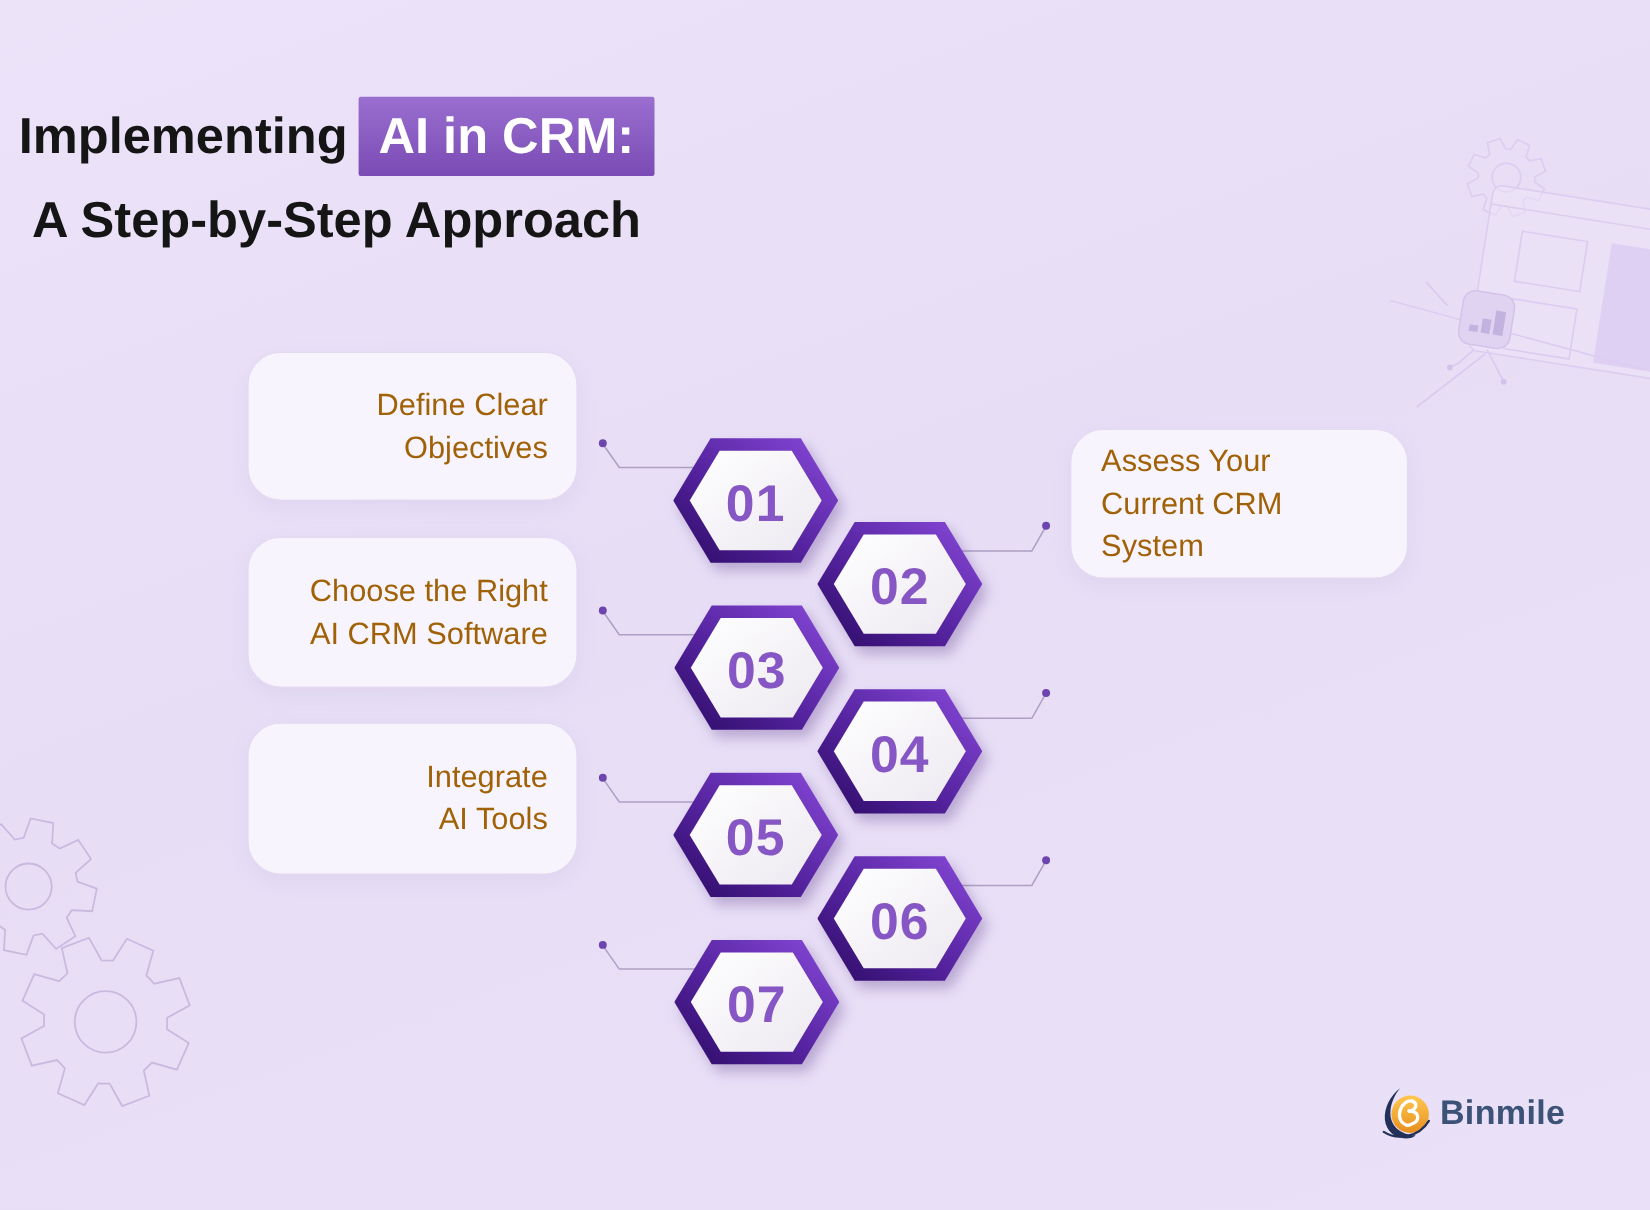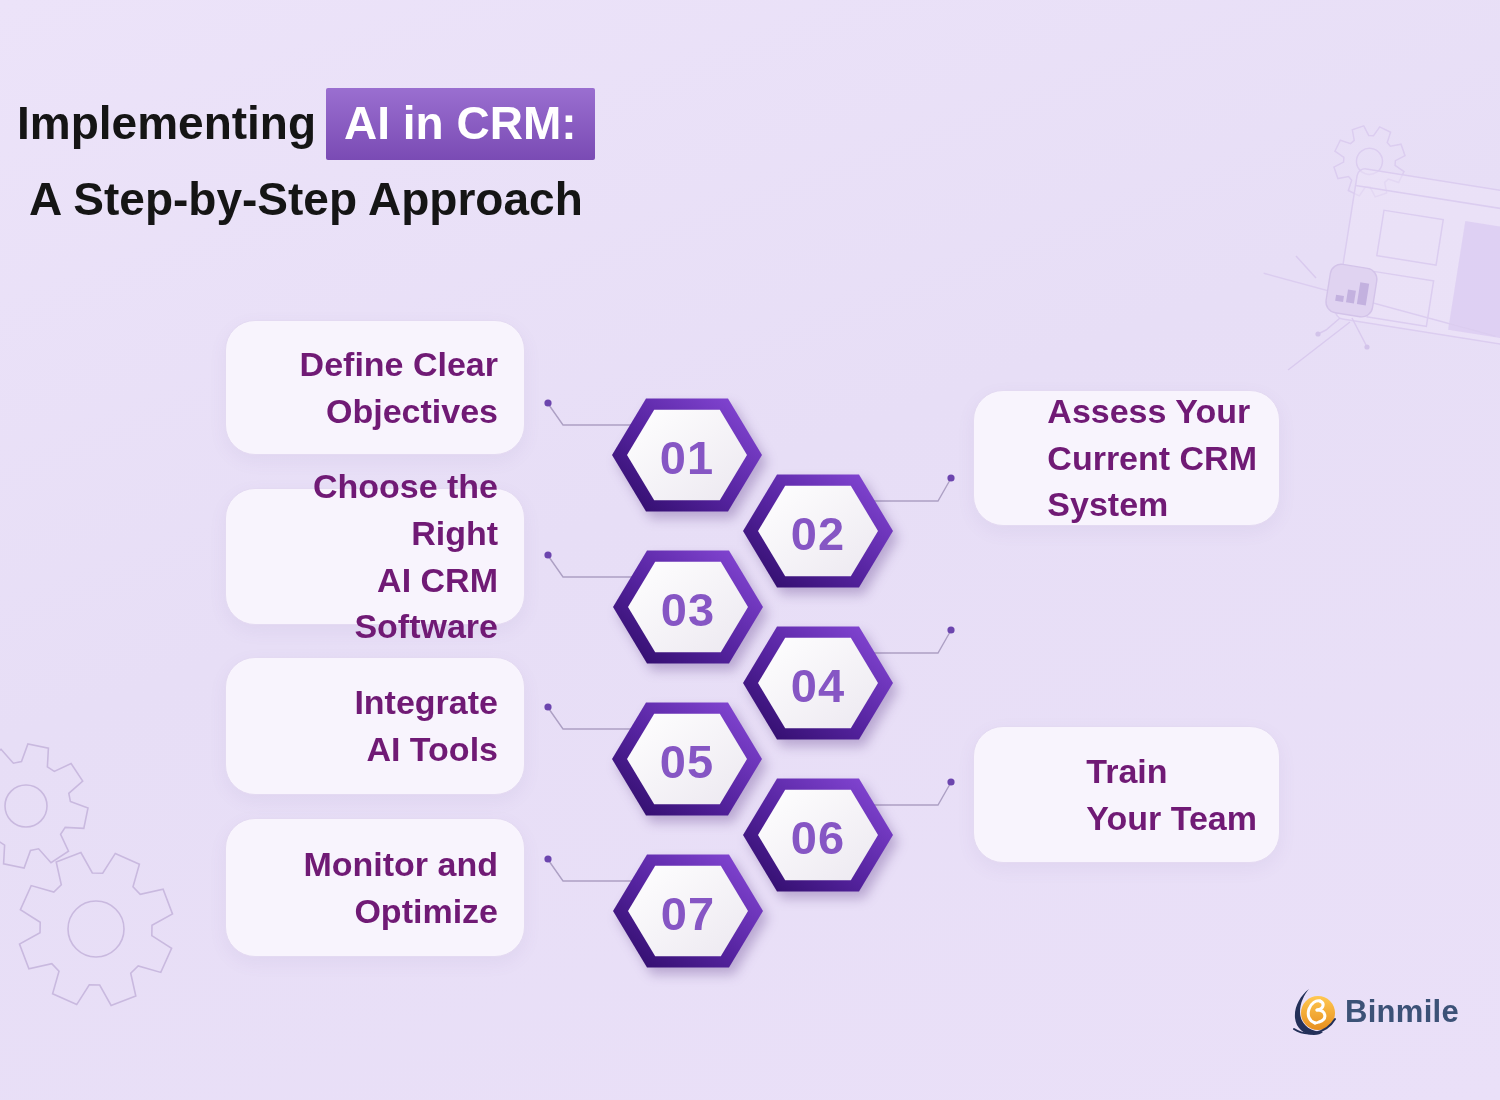--- a/index.html
+++ b/index.html
@@ -24,35 +24,34 @@
     border-radius:2px;
   }
   .title .line1{white-space:nowrap;}
   .title .line2{margin-top:16px;margin-left:12px;}
 
   
   .stepbox{
     position:absolute;display:flex;align-items:center;box-sizing:border-box;
     background:#f8f4fd;border:1px solid #e4daf2;border-radius:30px;
     box-shadow:0 6px 18px rgba(110,80,160,.07);
-    color:#701a75;font-size:34px;line-height:1.38;white-space:pre-line;
+    color:#a16207;font-size:28px;line-height:1.38;white-space:pre-line;
     z-index:4;
-    font-weight:bold;
   }
   .stepbox.left{justify-content:flex-end;text-align:right;padding:10px 26px 10px 22px;}
-  .stepbox.right{justify-content:flex-end;text-align:left;padding:10px 22px 10px 27px;}
+  .stepbox.right{justify-content:flex-start;text-align:left;padding:10px 22px 10px 27px;}
 
   
   .hex-num{
     font-family:"Liberation Sans",sans-serif;
     font-size:47px;font-weight:bold;fill:#8656c4;letter-spacing:1px;
   }
 
   
-  .logo{position:absolute;left:1292px;top:988px;display:flex;align-items:center;gap:9px;z-index:5;}
+  .logo{position:absolute;left:1256px;top:988px;display:flex;align-items:center;gap:9px;z-index:5;}
   .logo-text{font-size:31px;font-weight:bold;color:#3c5277;letter-spacing:.3px;}
 </style>
 </head>
 <body>
 
 <div class="canvas">
 
   <svg class="overlay" viewBox="0 0 1500 1100">
     <defs>
       <linearGradient id="hexBorder" x1="0" y1="1" x2="1" y2="0">
@@ -168,28 +167,24 @@
     <div class="line1"><span>Implementing</span><span class="hl">AI in CRM:</span></div>
     <div class="line2">A Step-by-Step Approach</div>
   </div>
 
   <div class="stepbox left" style="left:225px;top:320px;width:300px;height:135px;"><span>Define Clear
 Objectives</span></div>
   <div class="stepbox left" style="left:225px;top:657px;width:300px;height:138px;"><span>Integrate
 AI Tools</span></div>
   <div class="stepbox left" style="left:225px;top:488px;width:300px;height:137px;"><span>Choose the Right
 AI CRM Software</span></div>
-  <div class="stepbox left" style="left:225px;top:818px;width:300px;height:139px;"><span>Monitor and
-Optimize</span></div>
 
   <div class="stepbox right" style="left:973px;top:390px;width:307px;height:136px;"><span>Assess Your
 Current CRM
 System</span></div>
-  <div class="stepbox right" style="left:973px;top:726px;width:307px;height:137px;"><span>Train
-Your Team</span></div>
 
   <div class="logo">
     <svg width="44" height="48" viewBox="0 0 44 48">
       <path d="M17,1 C8,8 2,19 3,30 C4,40 12,47 22,47 C26,47 29,46 31,44 C18,44 8,36 8,24 C8,15 12,7 17,1 Z" fill="#233059"></path>
       <circle cx="26" cy="25" r="17" fill="url(#orangeGrad)"></circle>
       <path d="M2,41 C14,49 34,46 43,31" stroke="#233059" stroke-width="2" fill="none" stroke-linecap="round"></path>
       <g stroke="#ffffff" stroke-width="3" fill="none" stroke-linecap="round">
         <path d="M23,35 C17,33 15,27 17,21 C19,15 24,12 28,13"></path>
         <path d="M28,13 C33,15 32,21 25,22"></path>
         <path d="M25,22 C34,22 36,31 27,34 C25.5,34.7 24,35 23,35"></path>

